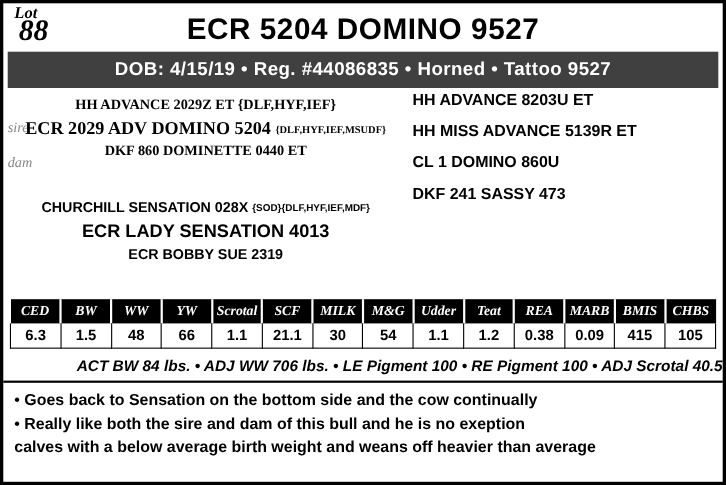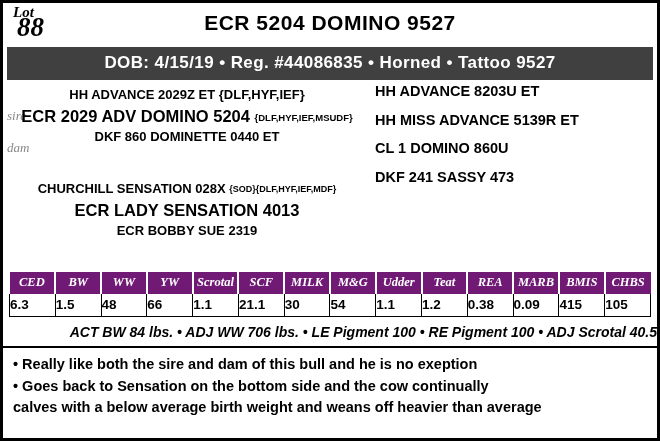--- a/index.html
+++ b/index.html
@@ -46,21 +46,21 @@
   }
   .lot-num {
     font-size: 27px;
     font-weight: bold;
     display: block;
     margin-top: -6px;
     margin-left: 6px;
   }
   .title {
     text-align: center;
-    font-size: 21px;
+    font-size: 27px;
     font-weight: bold;
     letter-spacing: 0.5px;
     padding-top: 8px;
     font-family: "Liberation Sans", sans-serif;
   }
 
   
   .blackbar {
     background: #404040;
     color: #fff;
@@ -85,21 +85,21 @@
     width: 368px;
     height: 192px;
   }
   .ped-right {
     position: absolute;
     left: 372px;
     top: 0;
     width: 286px;
     height: 192px;
   }
-  .sireblk { position: absolute; top: 6px; left: 0; width: 368px; }
+  .sireblk { position: absolute; top: 6px; left: 0; width: 368px; font-family: Liberation Serif, serif; }
   .damblk  { position: absolute; top: 100px; left: 0; width: 368px; }
 
   .gp {
     text-align: center;
     font-size: 13px;
     font-weight: bold;
     line-height: 1.45;
     white-space: nowrap;
   }
   .mainline {
@@ -141,32 +141,33 @@
   .right-bot { position: absolute; top: 98px; left: 0; }
 
   
   .epd {
     margin: 0 6px;
     border-collapse: collapse;
     width: calc(100% - 12px);
     table-layout: fixed;
   }
   .epd th {
-    background: #701a75;
+    background: #000000;
     color: #fff;
     font-family: "Liberation Serif", serif;
     font-style: italic;
     font-weight: bold;
     font-size: 12.5px;
     padding: 3px 0 4px 0;
     border-right: 2px solid #fff;
     text-align: center;
   }
   .epd th:last-child { border-right: none; }
   .epd td {
+    text-align: center;
     font-size: 13.5px;
     font-weight: bold;
     padding: 3px 0 4px 0;
     border: 1px solid #000;
     border-top: none;
   }
   .epd tr.vals td:first-child { border-left: 1px solid #000; }
 
   
   .statsline {
@@ -271,18 +272,18 @@
         <td>0.09</td>
         <td>415</td>
         <td>105</td>
       </tr>
     </tbody>
   </table>
 
   <div class="statsline">ACT BW 84 lbs. • ADJ WW 706 lbs. • LE Pigment 100 • RE Pigment 100 • ADJ Scrotal 40.5</div>
 
   <div class="notes">
+    <p class="note">• Goes back to Sensation on the bottom side and the cow continually</p>
     <p class="note">• Really like both the sire and dam of this bull and he is no exeption</p>
-    <p class="note">• Goes back to Sensation on the bottom side and the cow continually</p>
     <p class="note wrap">calves with a below average birth weight and weans off heavier than average</p>
   </div>
 
 </div>
 
 </body></html>

